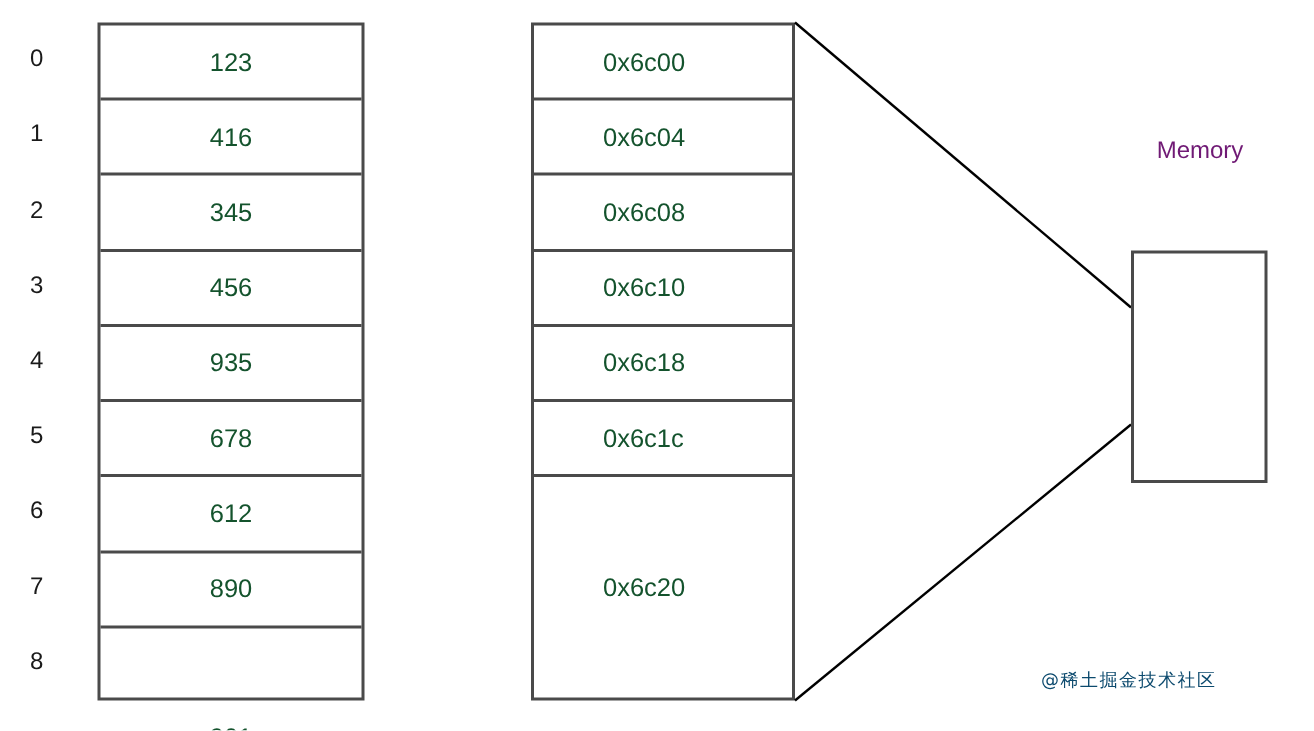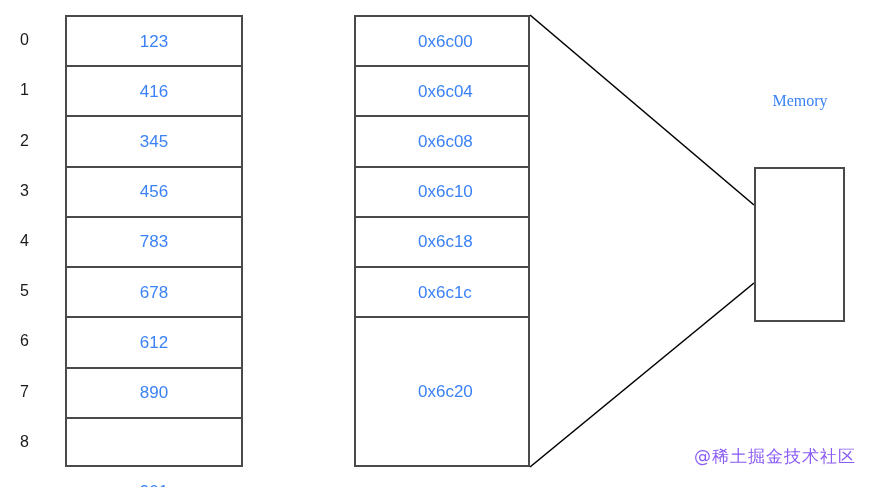--- a/index.html
+++ b/index.html
@@ -46,21 +46,21 @@
     background: #ffffff;
   }
   .mem-table .row {
     height: 50.22px;
     box-sizing: border-box;
     border-bottom: 2px solid #4a4a4a;
     display: flex;
     align-items: center;
     justify-content: center;
     font-size: 17px;
-    color: #3b82f6;
+    color: #14532d;
     line-height: 1;
   }
   .mem-table .row:last-child {
     border-bottom: none;
     margin-top: 48px;
   }
 
   #values-table {
     left: 65px;
     top: 15px;
@@ -68,34 +68,33 @@
     height: 452px;
   }
   #address-table {
     left: 354px;
     top: 15px;
     width: 176px;
     height: 452px;
   }
   #address-table .row {
     justify-content: flex-start;
-    padding-left: 62px;
+    padding-left: 46px;
   }
 
   
   #mc-label {
     position: absolute;
     left: 735px;
     top: 90px;
     width: 130px;
     text-align: center;
     font-size: 16px;
-    color: #3b82f6;
+    color: #701a75;
     line-height: 1.32;
-    font-family: Liberation Serif, serif;
   }
   #mc-box {
     position: absolute;
     left: 754px;
     top: 167px;
     width: 91px;
     height: 155px;
     border: 2px solid #4a4a4a;
     box-sizing: border-box;
     background: #ffffff;
@@ -109,22 +108,22 @@
     width: 876px;
     height: 487px;
     pointer-events: none;
   }
 
   
   #watermark {
     position: absolute;
     left: 694px;
     top: 445px;
-    font-size: 17px;
-    color: #8b5cf6;
+    font-size: 12px;
+    color: #0c4a6e;
     letter-spacing: 1px;
     white-space: nowrap;
     font-family: "DejaVu Sans", sans-serif;
   }
 </style>
 </head>
 <body>
 
 <div id="canvas">
 
@@ -138,21 +137,21 @@
     <div class="index-cell">6</div>
     <div class="index-cell">7</div>
     <div class="index-cell">8</div>
   </div>
 
   <div class="mem-table" id="values-table">
     <div class="row">123</div>
     <div class="row">416</div>
     <div class="row">345</div>
     <div class="row">456</div>
-    <div class="row">783</div>
+    <div class="row">935</div>
     <div class="row">678</div>
     <div class="row">612</div>
     <div class="row">890</div>
     <div class="row">901</div>
   </div>
 
   <div class="mem-table" id="address-table">
     <div class="row">0x6c00</div>
     <div class="row">0x6c04</div>
     <div class="row">0x6c08</div>

